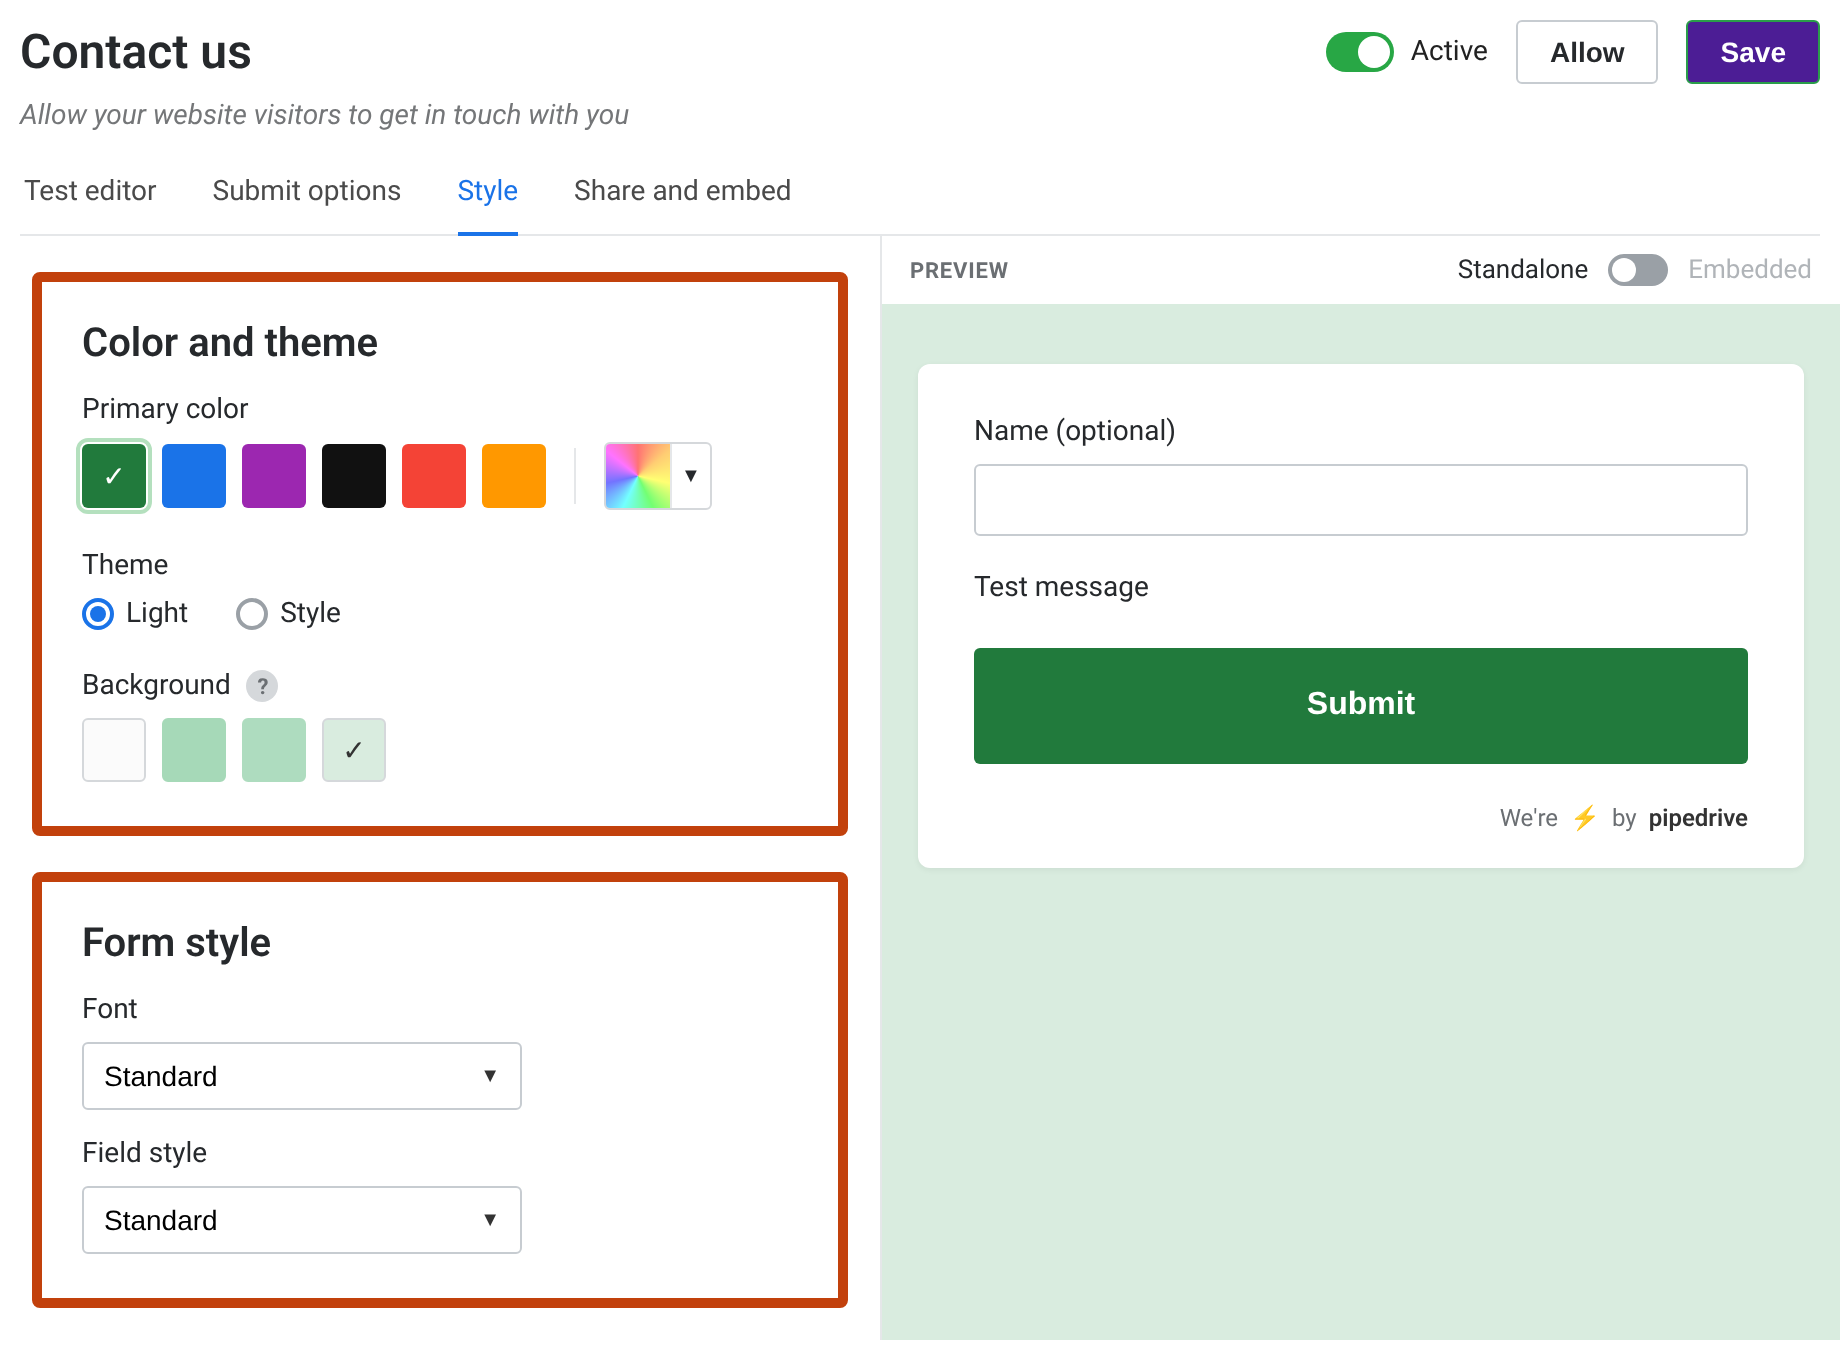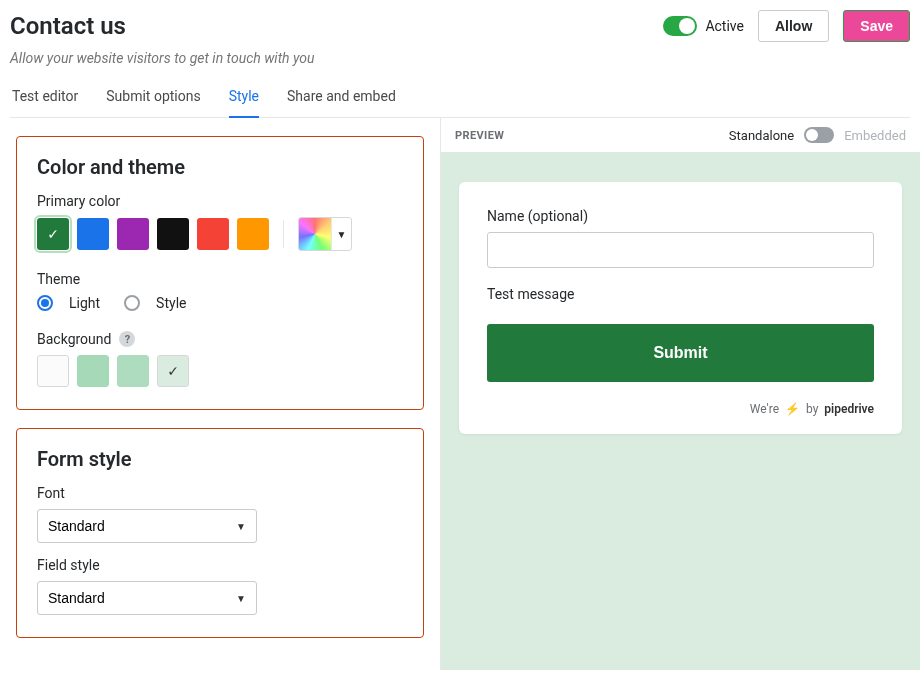--- a/index.html
+++ b/index.html
@@ -57,21 +57,21 @@
       font-weight: 600;
       border-radius: 3px;
       cursor: pointer;
     }
     .btn-secondary {
       background: #fff;
       border: 1px solid #c7ccd1;
       color: #26292c;
     }
     .btn-primary {
-      background: #ec4899;
+      background: #4c1d95;
       border: 1px solid #2a9d4a;
       color: #fff;
     }
     .subtitle {
       color: #747678;
       font-size: 14px;
       margin-top: 8px;
       margin-bottom: 14px;
       font-style: italic;
     }
@@ -102,21 +102,21 @@
       padding: 18px 16px;
       overflow: auto;
     }
     .right {
       flex: 1;
       border-left: 1px solid #e5e7e9;
       display: flex;
       flex-direction: column;
     }
     .card {
-      border: 1px solid #c2410c;
+      border: 5px solid #c2410c;
       border-radius: 4px;
       padding: 18px 32px 22px 20px;
       margin-bottom: 18px;
     }
     .card-title {
       font-size: 20px;
       font-weight: 600;
       margin-bottom: 14px;
     }
     .section-label {
@@ -163,21 +163,21 @@
       width: 20px;
       display:flex; align-items:center; justify-content:center;
       border-left: 1px solid #e5e7e9;
       font-size: 10px;
     }
     .radio-row {
       display: flex;
       gap: 24px;
       margin-bottom: 20px;
     }
-    .radio-item { display: flex; align-items: flex-end; gap: 16px; cursor: pointer; }
+    .radio-item { display: flex; align-items: flex-end; gap: 6px; cursor: pointer; }
     .radio {
       width: 16px; height: 16px; border-radius: 50%;
       border: 2px solid #9aa0a6;
       display: flex; align-items:center; justify-content:center;
     }
     .radio.checked { border-color: #1a73e8; }
     .radio.checked::after { content:''; width:8px; height:8px; border-radius:50%; background:#1a73e8; }
     .bg-row { display: flex; gap: 8px; }
     .bg-swatch {
       width: 32px; height: 32px;

